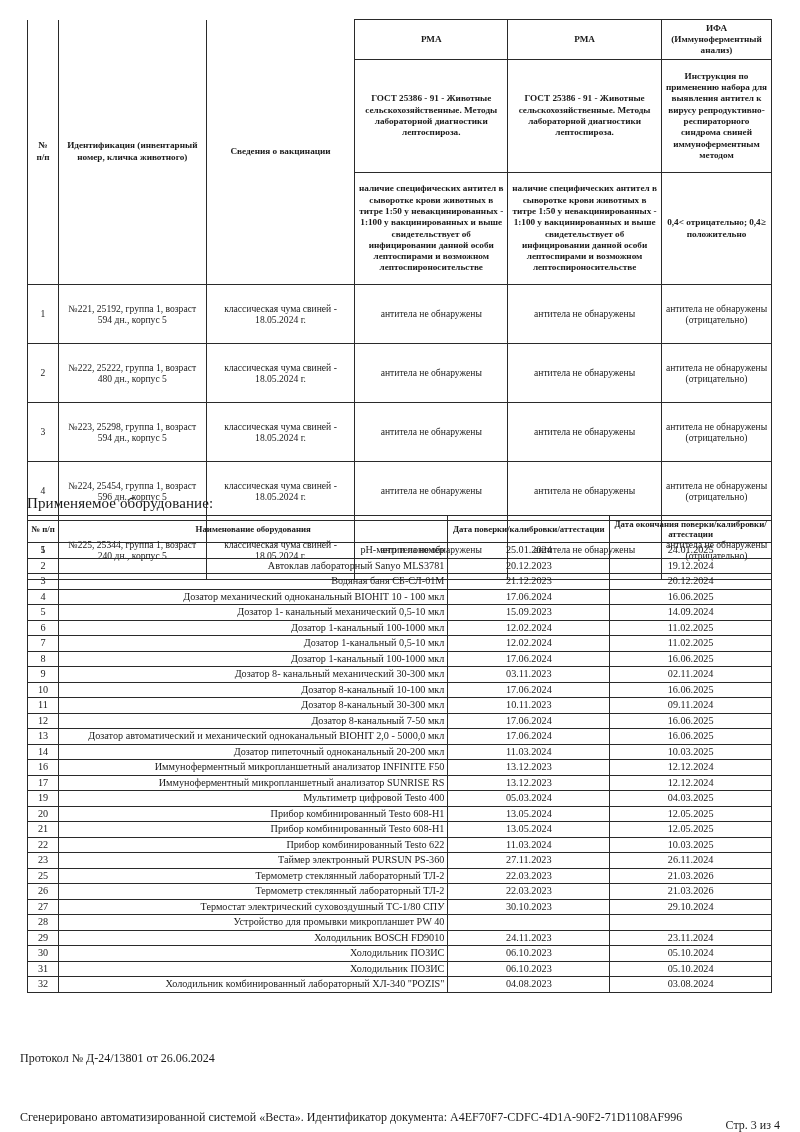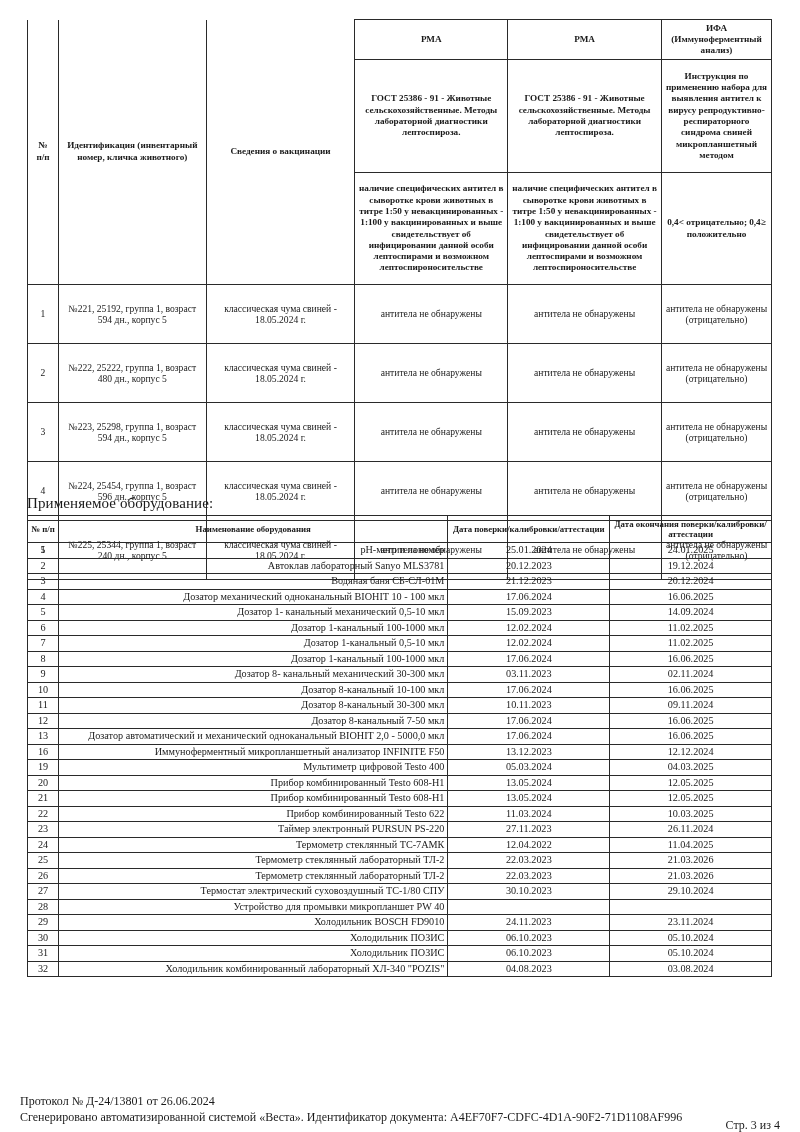--- a/index.html
+++ b/index.html
@@ -14,21 +14,21 @@
   #results tr.data td { height:58px; font-size:9.6px; line-height:11.4px; }
   
   #equip-title { position:absolute; left:27px; top:495px; font-size:15px; letter-spacing:0.1px; }
   #equip { left:27px; top:515px; width:745px; font-size:10.2px; line-height:12px; }
   #equip th { font-weight:bold; font-size:8.8px; line-height:10.5px; height:26px; }
   #equip td { height:14.5px; padding-top:0; padding-bottom:0; }
   #equip td.name { text-align:right; padding-left:10px; }
   #equip tr.tall td { height:28px; }
   
   .footer { position:absolute; left:20px; font-size:12px; white-space:nowrap; }
-  #f1 { top:1094px; }
+  #f1 { top:1051px; }
   #f2 { top:1110px; width:760px; }
   #f2 .page { position:absolute; right:0; top:8px;text-align:right; }
 </style>
 </head>
 <body>
 
 <table id="results">
   <colgroup>
     <col style="width:31px">
       <col style="width:148px">
@@ -43,21 +43,21 @@
 п/п</th>
       <th rowspan="3" class="noTop">Идентификация (инвентарный номер, кличка животного)</th>
       <th rowspan="3" class="noTop">Сведения о вакцинации</th>
       <th>РМА</th>
       <th>РМА</th>
       <th>ИФА (Иммуноферментный анализ)</th>
     </tr>
     <tr style="height:113px">
       <th>ГОСТ 25386 - 91 - Животные сельскохозяйственные. Методы лабораторной диагностики лептоспироза.</th>
       <th>ГОСТ 25386 - 91 - Животные сельскохозяйственные. Методы лабораторной диагностики лептоспироза.</th>
-      <th>Инструкция по применению набора для выявления антител к вирусу репродуктивно-респираторного синдрома свиней микропланшетный методом</th>
+      <th>Инструкция по применению набора для выявления антител к вирусу репродуктивно-респираторного синдрома свиней иммуноферментным методом</th>
     </tr>
     <tr style="height:112px">
       <th>наличие специфических антител в сыворотке крови животных в титре 1:50 у невакцинированных - 1:100 у вакцинированных и выше свидетельствует об инфицировании данной особи лептоспирами и возможном лептоспироносительстве</th>
       <th>наличие специфических антител в сыворотке крови животных в титре 1:50 у невакцинированных - 1:100 у вакцинированных и выше свидетельствует об инфицировании данной особи лептоспирами и возможном лептоспироносительстве</th>
       <th>0,4&lt; отрицательно; 0,4≥ положительно</th>
     </tr>
   </thead>
   <tbody>
     <tr class="data">
       <td>1</td>
@@ -192,26 +192,38 @@
         <td>17.06.2024</td>
         <td>16.06.2025</td>
       </tr>
       <tr>
         <td>13</td>
         <td class="name">Дозатор автоматический и механический одноканальный BIOHIT 2,0 - 5000,0 мкл</td>
         <td>17.06.2024</td>
         <td>16.06.2025</td>
       </tr>
       <tr>
+        <td>14</td>
+        <td class="name">Дозатор пипеточный одноканальный 20-200 мкл</td>
+        <td>11.03.2024</td>
+        <td>10.03.2025</td>
+      </tr>
+      <tr>
         <td>16</td>
         <td class="name">Иммуноферментный микропланшетный анализатор INFINITE F50</td>
         <td>13.12.2023</td>
         <td>12.12.2024</td>
       </tr>
       <tr>
+        <td>17</td>
+        <td class="name">Иммуноферментный микропланшетный анализатор SUNRISE RS</td>
+        <td>13.12.2023</td>
+        <td>12.12.2024</td>
+      </tr>
+      <tr>
         <td>19</td>
         <td class="name">Мультиметр цифровой Testo 400</td>
         <td>05.03.2024</td>
         <td>04.03.2025</td>
       </tr>
       <tr>
         <td>20</td>
         <td class="name">Прибор комбинированный Testo 608-H1</td>
         <td>13.05.2024</td>
         <td>12.05.2025</td>
@@ -223,29 +235,23 @@
         <td>12.05.2025</td>
       </tr>
       <tr>
         <td>22</td>
         <td class="name">Прибор комбинированный Testo 622</td>
         <td>11.03.2024</td>
         <td>10.03.2025</td>
       </tr>
       <tr>
         <td>23</td>
-        <td class="name">Таймер электронный PURSUN PS-220</td>
+        <td class="name">Таймер электронный PURSUN PS-360</td>
         <td>27.11.2023</td>
         <td>26.11.2024</td>
-      </tr>
-      <tr>
-        <td>24</td>
-        <td class="name">Термометр стеклянный ТС-7АМК</td>
-        <td>12.04.2022</td>
-        <td>11.04.2025</td>
       </tr>
       <tr>
         <td>25</td>
         <td class="name">Термометр стеклянный лабораторный ТЛ-2</td>
         <td>22.03.2023</td>
         <td>21.03.2026</td>
       </tr>
       <tr>
         <td>26</td>
         <td class="name">Термометр стеклянный лабораторный ТЛ-2</td>

